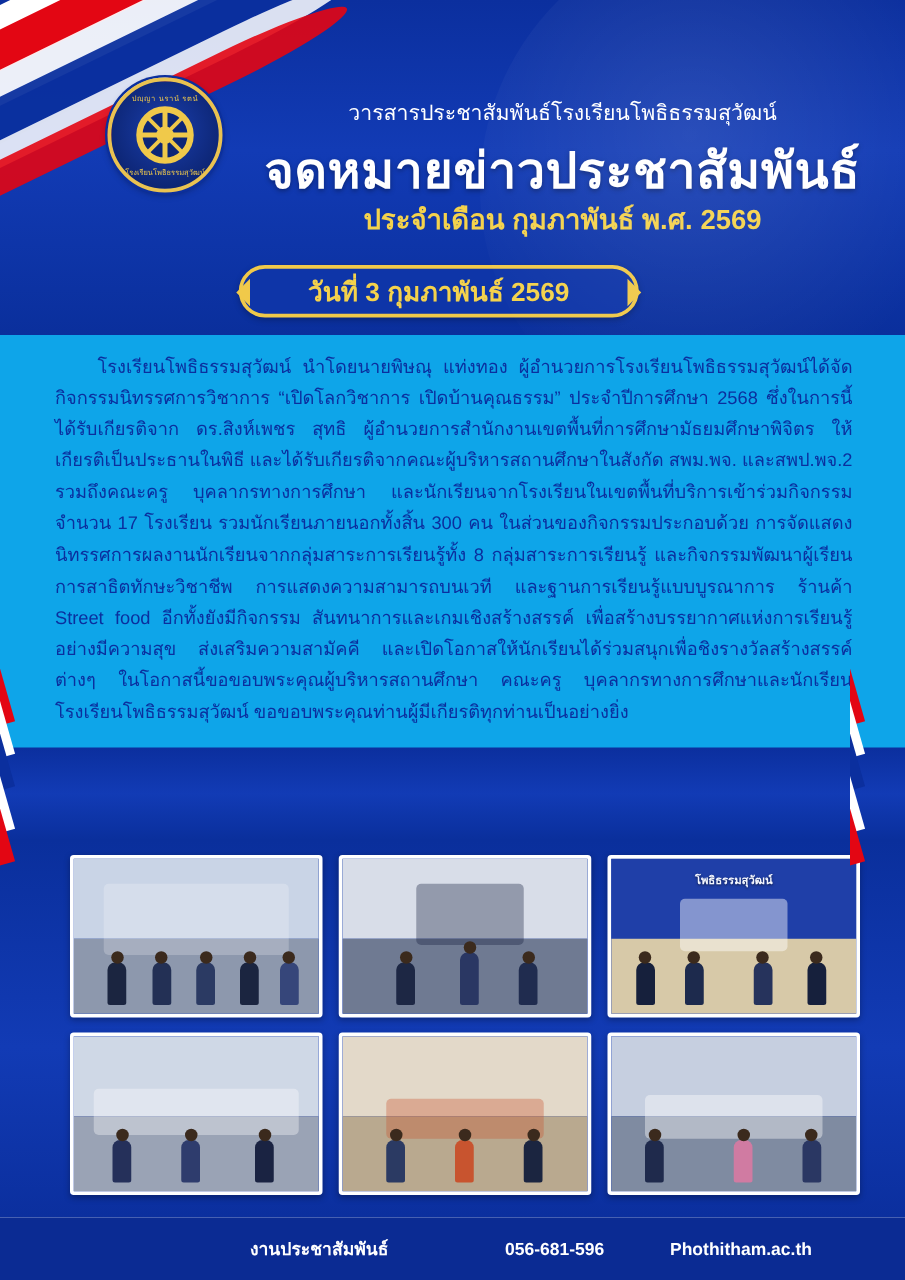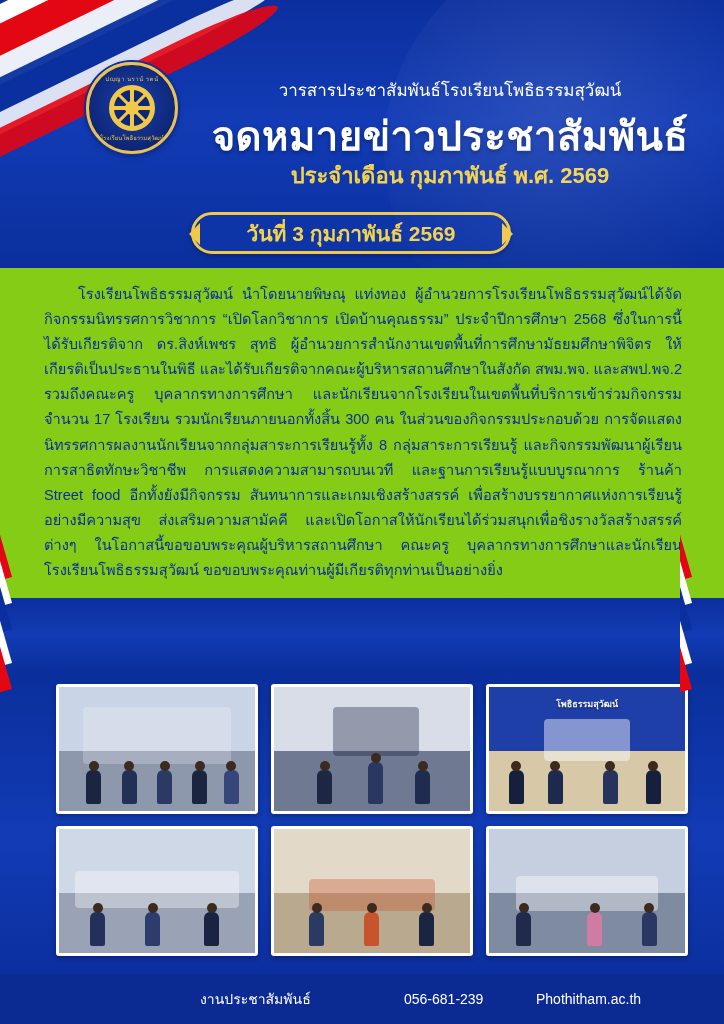--- a/index.html
+++ b/index.html
@@ -122,21 +122,21 @@
   .date-pill::before, .date-pill::after {
     content: ""; position: absolute; top: 8px;
     width: 0; height: 0;
   }
   .date-pill::before { left: -16px; border: 11px solid transparent; border-right-color: #f0c94a; }
   .date-pill::after  { right: -16px; border: 11px solid transparent; border-left-color: #f0c94a; }
 
   
   .body-wrap {
     position: absolute; left: 0; top: 268px; width: 724px; height: 406px;
-    background: #84cc16;
+    background: #0ea5e9;
   }
   .body-text {
     position: absolute; left: 44px; top: 14px; width: 638px;
     color: #0b2f9e; font-size: 14.6px; line-height: 1.72;
     text-align: justify; text-indent: 34px;
   }
 
   
   .sec-band {
     position: absolute; left: 0; top: 598px; width: 724px; height: 74px;
@@ -200,21 +200,21 @@
   }
   .ph-stage {
     position: absolute; left: 12%; top: 16%; width: 76%; height: 46%;
     background: rgba(255,255,255,.22); border-radius: 4px;
   }
 
   
   .footer {
     position: absolute; left: 0; top: 974px; width: 724px; height: 50px;
     background: #0b2b93;
-    display: flex; align-items: center;
+    display: flex; align-items: center; font-weight: bold;
   }
   .footer .f-item { color: #ffffff; font-size: 14px; }
   .f1 { position: absolute; left: 200px; }
   .f2 { position: absolute; left: 404px; }
   .f3 { position: absolute; left: 536px; }
 </style>
 </head>
 <body>
 
 <div id="page">
@@ -334,17 +334,17 @@
   <div class="side-ribbon right">
     <div class="sr-band" style="top:0;   background:#e30613"></div>
     <div class="sr-band" style="top:26px;background:#ffffff"></div>
     <div class="sr-band" style="top:52px;background:#0b2f9e;height:34px"></div>
     <div class="sr-band" style="top:86px;background:#ffffff"></div>
     <div class="sr-band" style="top:112px;background:#e30613"></div>
   </div>
 
   <div class="footer">
     <span class="f-item f1">งานประชาสัมพันธ์</span>
-    <span class="f-item f2">056-681-239</span>
+    <span class="f-item f2">056-681-596</span>
     <span class="f-item f3">Phothitham.ac.th</span>
   </div>
 
 </div>
 
 </body></html>

